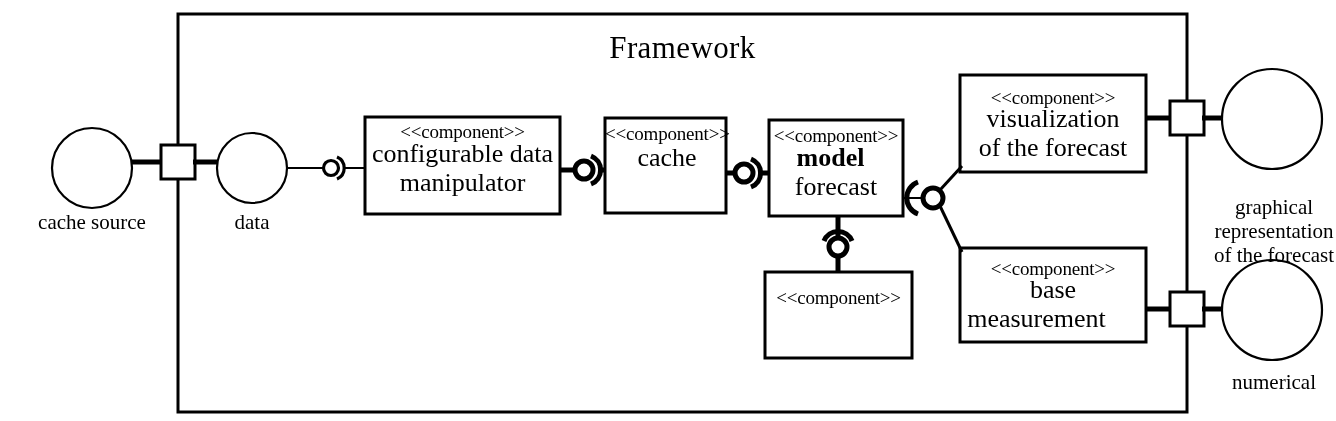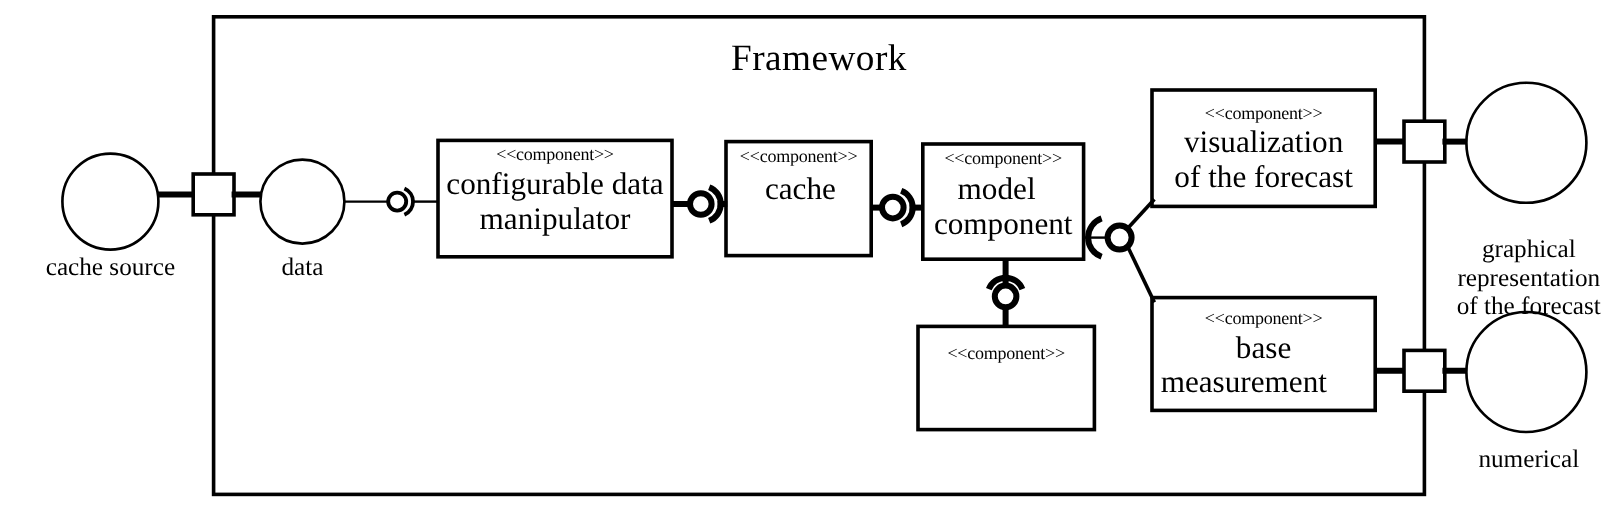--- a/index.html
+++ b/index.html
@@ -91,21 +91,21 @@
     text-align: center;
     white-space: pre;
     line-height: 1.06;
     color: #000000;
   }
   .frame-title {
     font-size: 31px;
     letter-spacing: 0.4px;
   }
   .stereotype {
-    font-size: 15px;
+    font-size: 19px;
     letter-spacing: -0.2px;
   }
   .comp-name {
     font-size: 26px;
     line-height: 1.1;
   }
   .ext-label {
     font-size: 21px;
     line-height: 1.17;
   }
@@ -195,22 +195,22 @@
   <div class="txt frame-title" style="left:150px; top:32px; width:1009px;">Framework</div>
 
   <div class="txt stereotype" style="left:337px; top:122px; width:195px;">&lt;&lt;component&gt;&gt;</div>
   <div class="txt comp-name" style="left:333px; top:140px; width:203px;">configurable data</div>
   <div class="txt comp-name" style="left:337px; top:169px; width:195px;">manipulator</div>
 
   <div class="txt stereotype" style="left:577px; top:124px; width:121px;">&lt;&lt;component&gt;&gt;</div>
   <div class="txt comp-name" style="left:577px; top:144px; width:124px;">cache</div>
 
   <div class="txt stereotype" style="left:741px; top:126px; width:134px;">&lt;&lt;component&gt;&gt;</div>
-  <div class="txt comp-name" style="left:741px; top:144px; width:123px;">model</div>
-  <div class="txt comp-name" style="left:741px; top:173px; width:134px;">component</div>
+  <div class="txt comp-name" style="left:741px; top:144px; width:123px;font-weight:bold;">model</div>
+  <div class="txt comp-name" style="left:741px; top:173px; width:134px;">forecast</div>
 
   <div class="txt stereotype" style="left:737px; top:288px; width:147px;">&lt;&lt;component&gt;&gt;</div>
 
   <div class="txt stereotype" style="left:932px; top:88px; width:186px;">&lt;&lt;component&gt;&gt;</div>
   <div class="txt comp-name" style="left:932px; top:105px; width:186px;">visualization</div>
   <div class="txt comp-name" style="left:932px; top:134px; width:186px;">of the forecast</div>
 
   <div class="txt stereotype" style="left:932px; top:259px; width:186px;">&lt;&lt;component&gt;&gt;</div>
   <div class="txt comp-name" style="left:932px; top:276px; width:186px;">base</div>
   <div class="txt comp-name" style="left:932px; top:305px; width:153px;">measurement</div>

